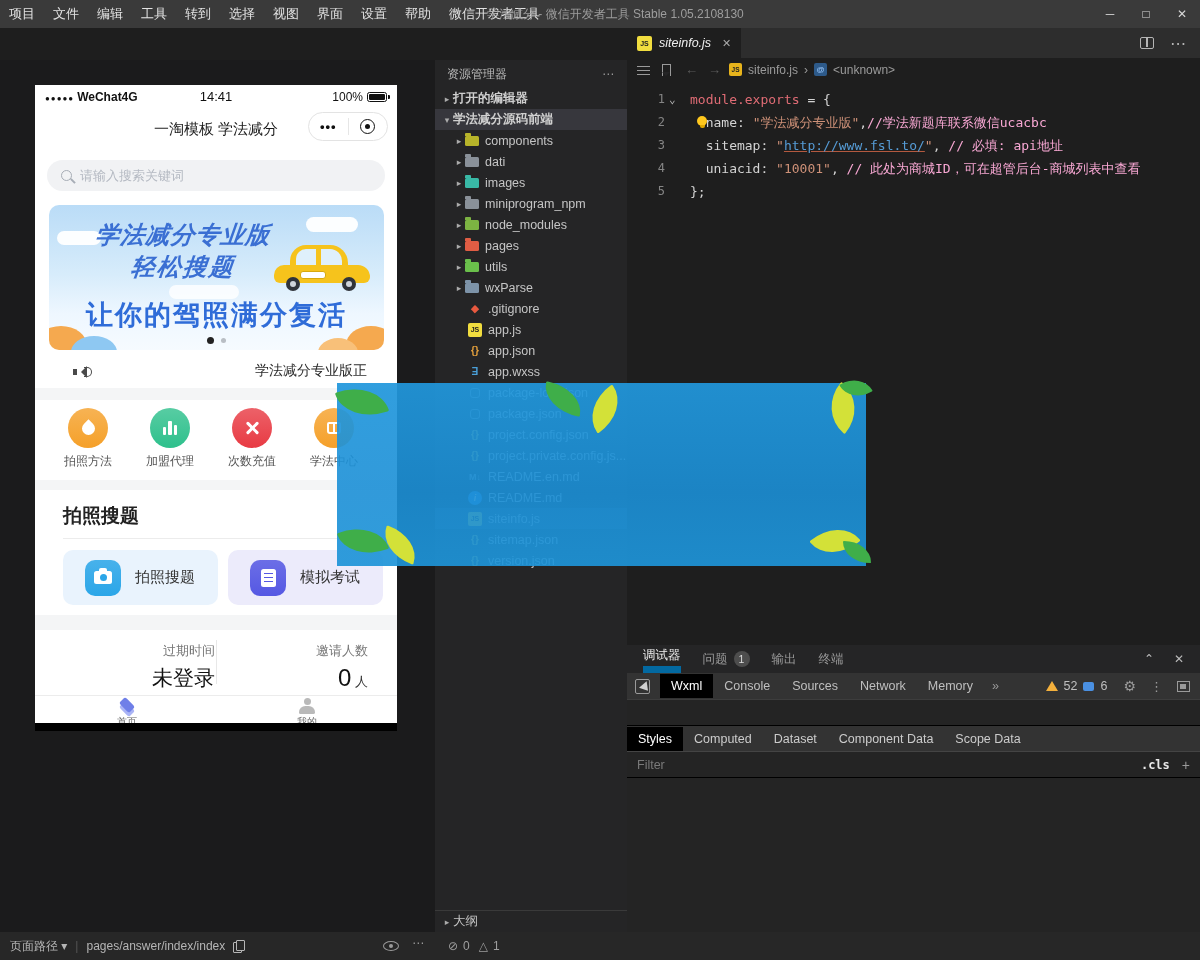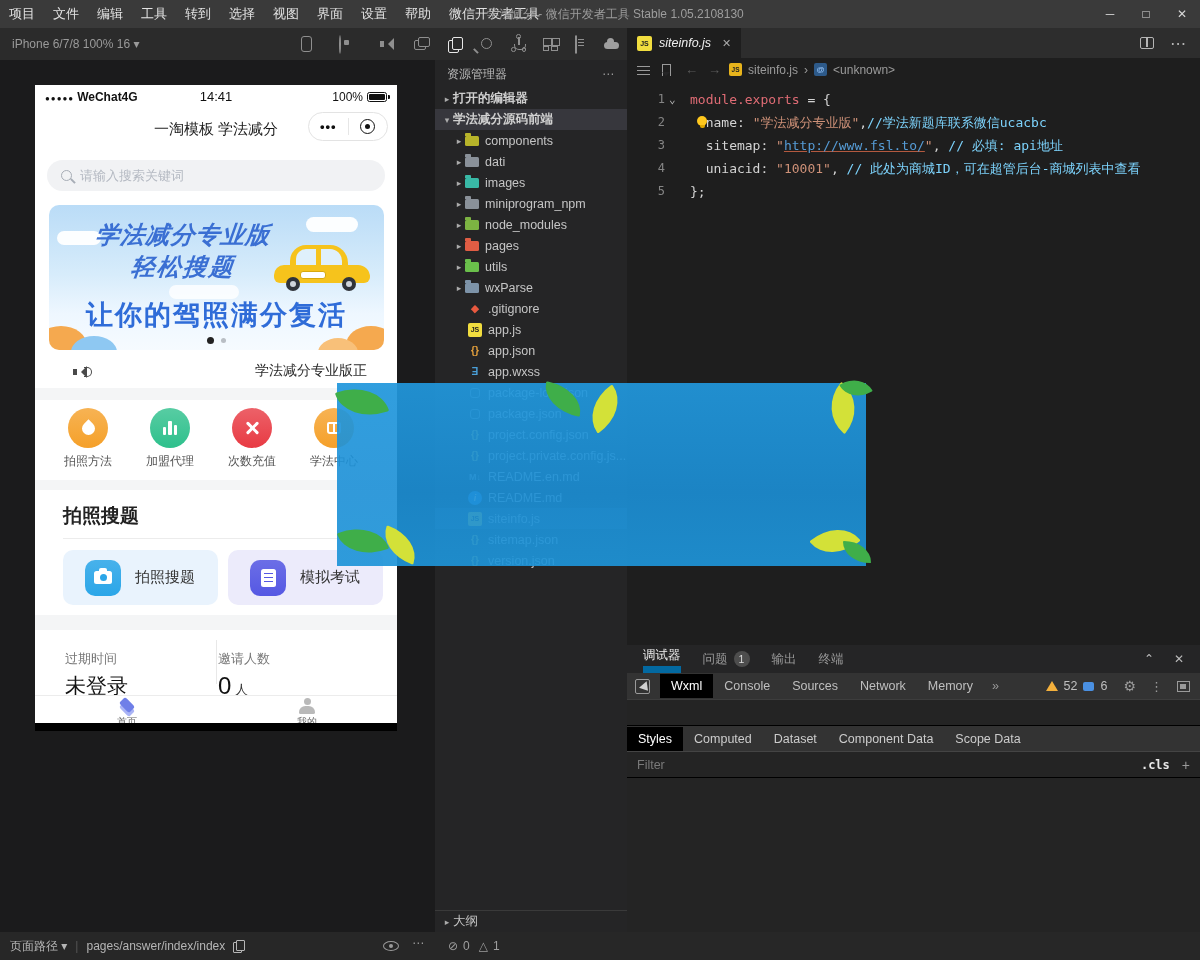--- a/index.html
+++ b/index.html
@@ -113,21 +113,21 @@
   .sec-div{position:absolute;left:18px;top:48px;width:307px;height:1px;background:#ececec}
   .act-btn{position:absolute;top:60px;width:155px;height:55px;border-radius:10px;display:flex;align-items:center}
   .act-icon{width:36px;height:36px;border-radius:10px;margin-left:22px;display:flex;align-items:center;justify-content:center;position:relative}
   .act-label{margin-left:14px;font-size:15px;color:#333}
   .i-camera{width:18px;height:13px;background:#fff;border-radius:2.5px;position:relative}
   .i-camera::before{content:"";position:absolute;left:5px;top:-3px;width:8px;height:4px;background:#fff;border-radius:2px 2px 0 0}
   .i-camera::after{content:"";position:absolute;left:5.5px;top:2.5px;width:7px;height:7px;border-radius:50%;background:currentColor}
   .i-doc{width:15px;height:18px;background:#fff;border-radius:2.5px;position:relative}
   .i-doc::after{content:"";position:absolute;left:3px;top:4px;width:9px;height:1.8px;background:currentColor;box-shadow:0 4px 0 currentColor,0 8px 0 currentColor}
   .stats{position:absolute;left:0;top:545px;width:100%;height:65px;background:#fff}
-  .stat-col{position:absolute;top:20px;width:150px;text-align:left}
+  .stat-col{position:absolute;top:12px;width:150px;text-align:right}
   .stat-label{font-size:13px;color:#777}
   .stat-value{margin-top:4px;font-size:21px;color:#111}
   .stat-unit{font-size:13px;color:#333}
   .stat-div{position:absolute;left:181px;top:10px;width:1px;height:44px;background:#e8e8e8}
   .p-tabbar{position:absolute;left:0;top:610px;width:100%;height:28px;background:#fff;border-top:1px solid #ececec}
   .tab-item{position:absolute;top:2px;width:80px;text-align:center}
   .tab-label{font-size:10px;color:#666;margin-top:1px}
   .i-layers{position:relative;width:22px;height:16px;margin:0 auto}
   .i-layers span{position:absolute;left:4px;width:14px;height:14px;border-radius:3px;transform:rotate(45deg) scale(1,.62)}
   .i-person{position:relative;width:18px;height:16px;margin:0 auto}
@@ -173,21 +173,21 @@
   .bc-arrow{color:#5c5c5c;font-size:13px;margin:0 2px}
   .bc-js{width:13px;height:13px;background:#e8b41c;color:#222;border-radius:2px;font-size:6.5px;font-weight:bold;display:flex;align-items:center;justify-content:center}
   .bc-sym{width:13px;height:13px;background:#2d5a8a;color:#9ecbff;border-radius:2px;font-size:8px;display:flex;align-items:center;justify-content:center}
   .code{position:absolute;left:0;top:60px;width:100%;font-family:"DejaVu Sans Mono","Liberation Mono",monospace;font-size:13px}
   .code-line{position:relative;height:23px;line-height:23px;white-space:pre}
   .ln{position:absolute;left:0;width:38px;text-align:right;color:#858585;font-size:12px}
   .fold{position:absolute;left:42px;color:#bdbdbd;font-size:11px}
   .ct{position:absolute;left:63px}
   .tk-k{color:#e06c75}.tk-p{color:#d4d4d4}.tk-s{color:#ce9178}
   .tk-u{color:#569cd6;text-decoration:underline;text-decoration-color:#b3593f}
-  .tk-cm{color:#7dd3fc}
+  .tk-cm{color:#f9a8d4}
   .bulb{position:absolute;left:70px;top:5px;width:10px;height:10px;background:#ffc81e;border-radius:50%;z-index:2}
   .bulb::after{content:"";position:absolute;left:2.5px;top:9px;width:5px;height:3px;background:#e0a800;border-radius:0 0 2px 2px}
 
   
   .dbg{position:absolute;left:627px;top:645px;width:573px;height:287px;background:#242424;display:flex;flex-direction:column}
   .dbg-header{height:28px;background:#252526;display:flex;align-items:center;font-size:12.5px;color:#9a9a9a;padding-left:16px;gap:22px;flex:0 0 28px}
   .dbg-tab{display:flex;align-items:center;gap:6px}
   .dbg-tab.active{color:#efefef;border-bottom:7px solid #0369a1;height:100%;line-height:27px}
   .badge{width:16px;height:16px;border-radius:50%;background:#4d4d4d;color:#ddd;font-size:10.5px;display:flex;align-items:center;justify-content:center}
   .dbg-header-actions{margin-left:auto;display:flex;gap:20px;padding-right:16px;color:#bbb;font-size:12px}
@@ -256,33 +256,20 @@
         <div class="menu-item">微信开发者工具</div>
       </div>
     <div class="win-title">学法减分 - 微信开发者工具 Stable 1.05.2108130</div>
     <div class="win-controls">
       <div class="win-btn">─</div>
       <div class="win-btn">□</div>
       <div class="win-btn">✕</div>
     </div>
   </div>
 
-  <div class="top-toolbar">
-    <div class="device-label">iPhone 6/7/8 100% 16 ▾</div>
-    <span class="tb-icon ico-phone" style="left:301px"></span>
-    <span class="tb-icon ico-record" style="left:339px"></span>
-    <span class="tb-icon ico-mute" style="left:377px"></span>
-    <span class="tb-icon ico-multiwin" style="left:412px"></span>
-    <span class="tb-icon ico-files" style="left:445px"></span>
-    <span class="tb-icon ico-search" style="left:477px"></span>
-    <span class="tb-icon ico-git" style="left:509px"><span class="dot1"></span><span class="dot2"></span><span class="dot3"></span></span>
-    <span class="tb-icon ico-layout" style="left:541px"><span class="b3"></span><span class="b4"></span></span>
-    <span class="tb-icon ico-doc" style="left:573px"></span>
-    <span class="tb-icon ico-cloud" style="left:600px"></span>
-  </div>
 
   <div class="sim-pane">
     <div class="phone" style="left:35px;top:25px">
       <div class="p-status">
         <span class="p-carrier"><span class="p-dots">●●●●●</span><span>WeChat4G</span></span>
         <span class="p-time">14:41</span>
         <span class="p-batt-wrap">
             <span>100%</span>
             <span class="bat"></span>
           </span>

